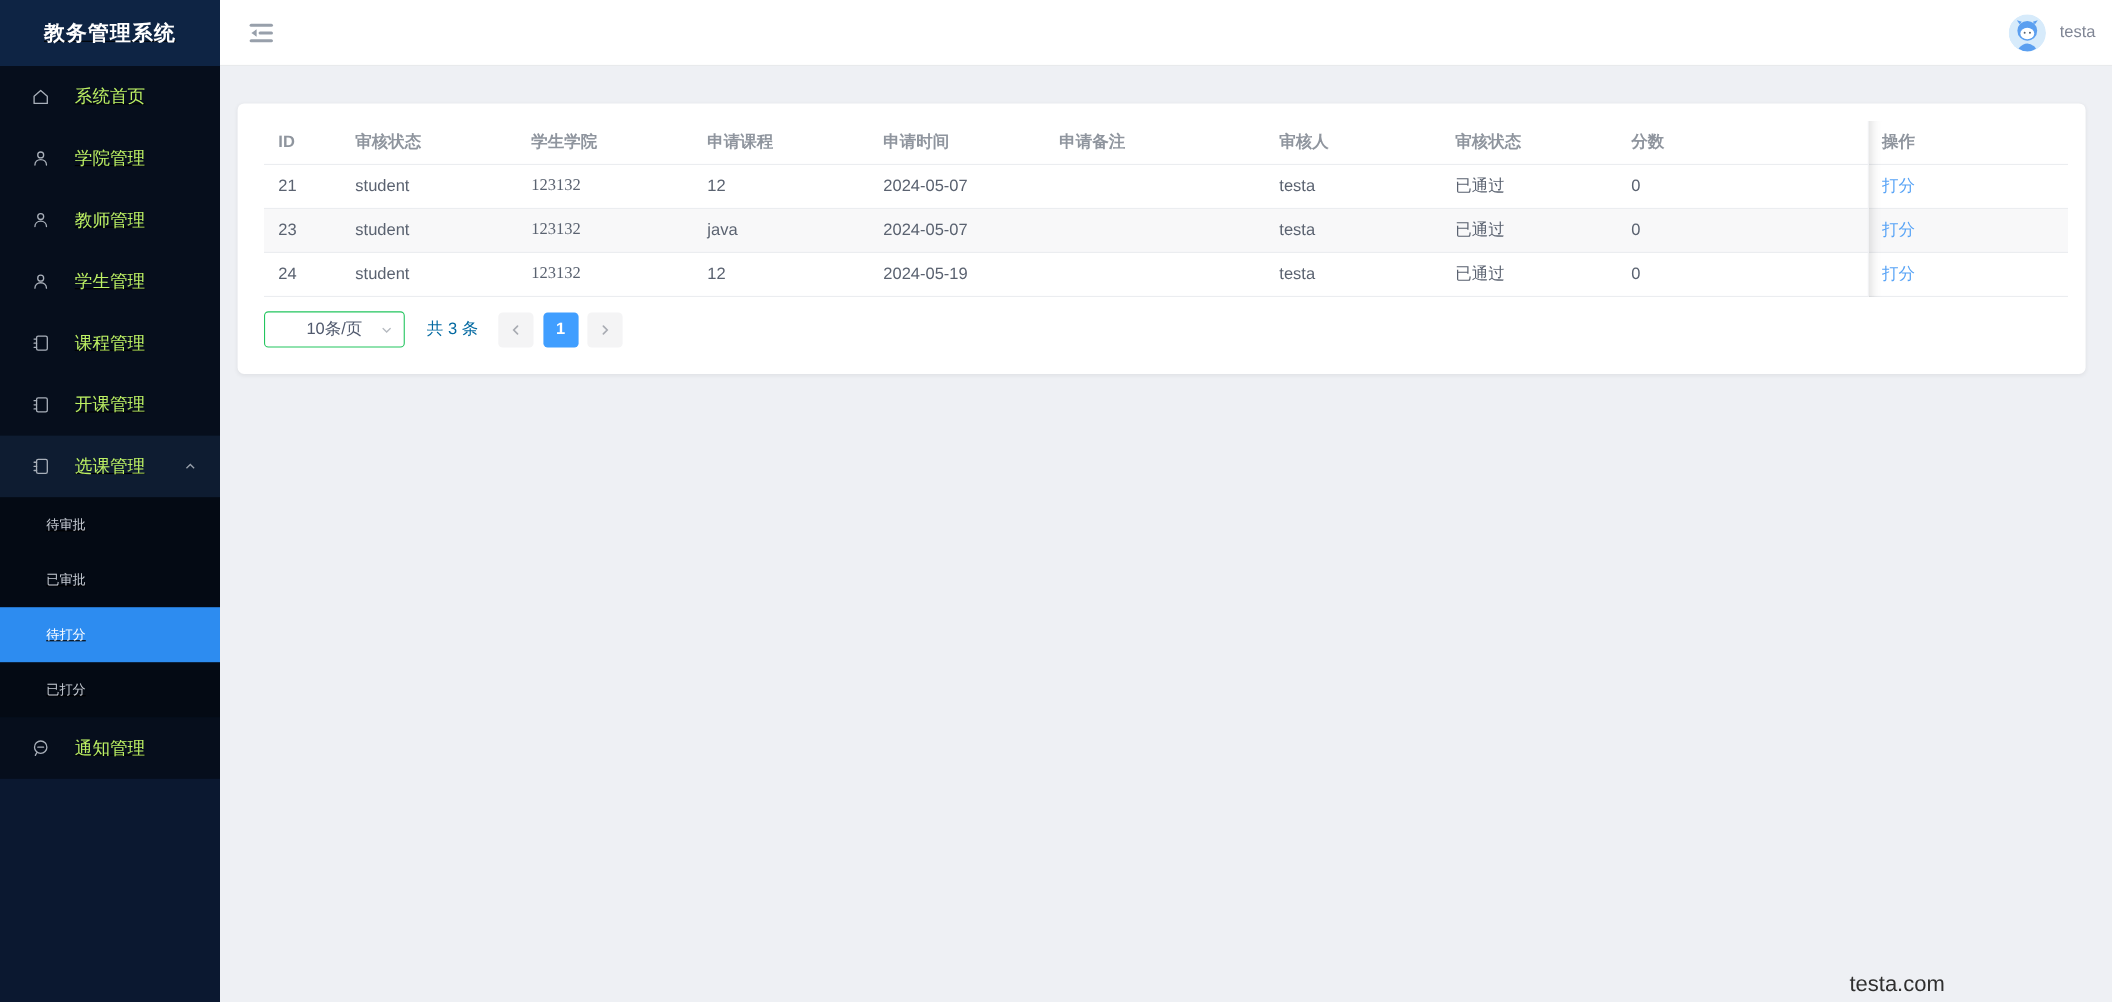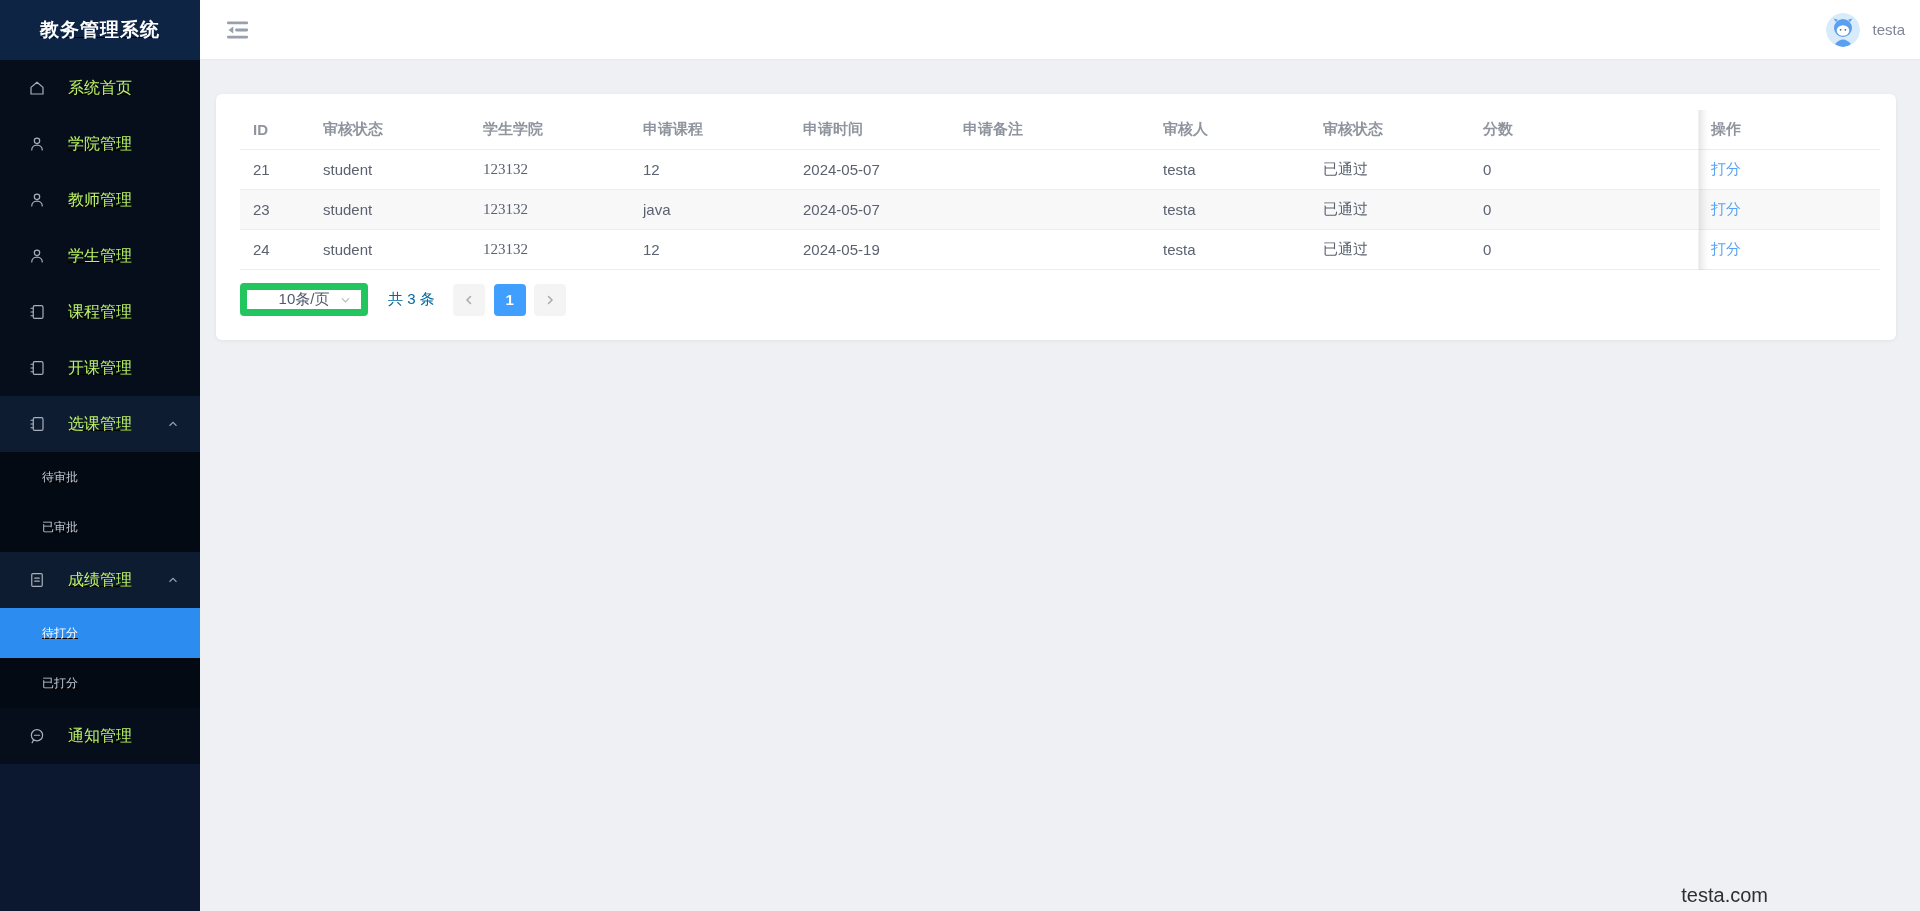--- a/index.html
+++ b/index.html
@@ -72,21 +72,21 @@
   .c0{width:70px;}  .c1{width:160px;} .c2{width:160px;font-family:Liberation Serif, serif;} .c3{width:160px;} .c4{width:160px;}
   .c5{width:200px;} .c6{width:160px;} .c7{width:160px;} .c8{flex:1;}     .c9{width:182px;}
   .link{color:var(--c-link);text-decoration:none;cursor:pointer;font-size:15px;}
   .fixed-shadow{
     position:absolute;top:0;right:0;width:182px;height:160px;pointer-events:none;
     box-shadow:inset 12px 0 10px -10px rgba(0,0,0,.14);border-left:1px solid #f0f1f3;
   }
   
   .pagination{margin-top:13px;display:flex;align-items:center;}
   .page-size-select{
-    width:128px;height:33px;border:7px solid #22c55e;border-radius:4px;background:#fff;
+    width:128px;height:33px;border:1px solid #22c55e;border-radius:4px;background:#fff;
     display:flex;align-items:center;justify-content:center;position:relative;
     font-size:15px;color:#515a6e;cursor:pointer;
   }
   .page-size-select .sel-chev{position:absolute;right:9px;top:50%;transform:translateY(-50%);display:inline-flex;color:#b6bac0;}
   .total{margin-left:20px;font-size:15px;color:#0369a1;}
   .pg-btn{
     width:32px;height:32px;border:none;border-radius:4px;background:#f4f4f5;
     display:inline-flex;align-items:center;justify-content:center;cursor:pointer;
     color:#a8abb2;font-size:15px;
   }
@@ -179,34 +179,20 @@
     </div>
     <div class="submenu">
       <div class="smi">
         <span>待审批</span>
       </div>
       <div class="smi">
         <span>已审批</span>
       </div>
     </div>
 
-    <div class="mi open">
-      <span class="ic">
-        <svg viewBox="0 0 24 24" fill="none" stroke="currentColor" stroke-width="1.6" stroke-linecap="round">
-            <rect x="5" y="3.5" width="14" height="17" rx="1.5"></rect>
-            <path d="M9 9.5h6M9 13.5h6"></path>
-          </svg>
-      </span>
-      <span class="lbl">成绩管理</span>
-      <span class="chev">
-        <svg viewBox="0 0 24 24" fill="none" stroke="currentColor" stroke-width="2">
-            <polyline points="6,15 12,9 18,15"></polyline>
-          </svg>
-      </span>
-    </div>
     <div class="submenu">
       <div class="smi active">
         <span>待打分</span>
       </div>
       <div class="smi">
         <span>已打分</span>
       </div>
     </div>
 
     <div class="mi">

